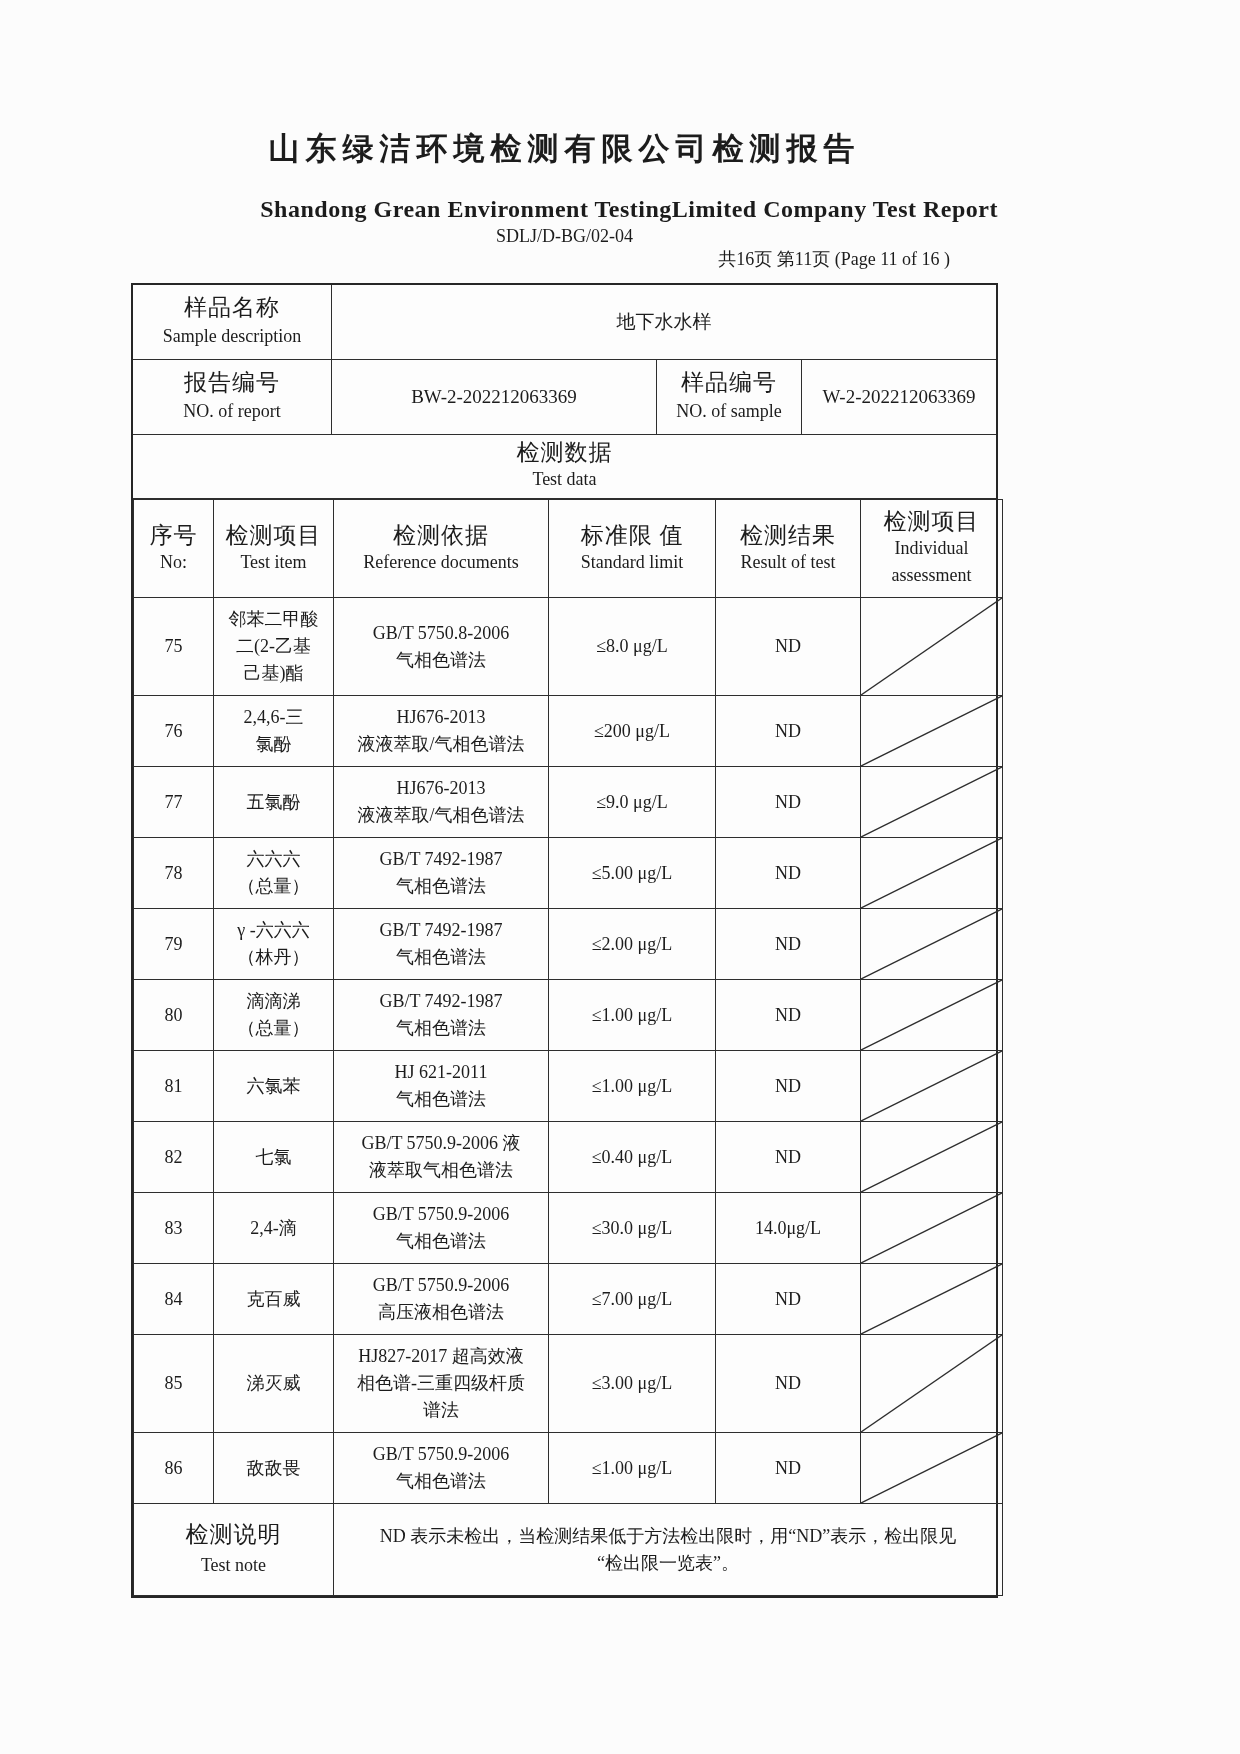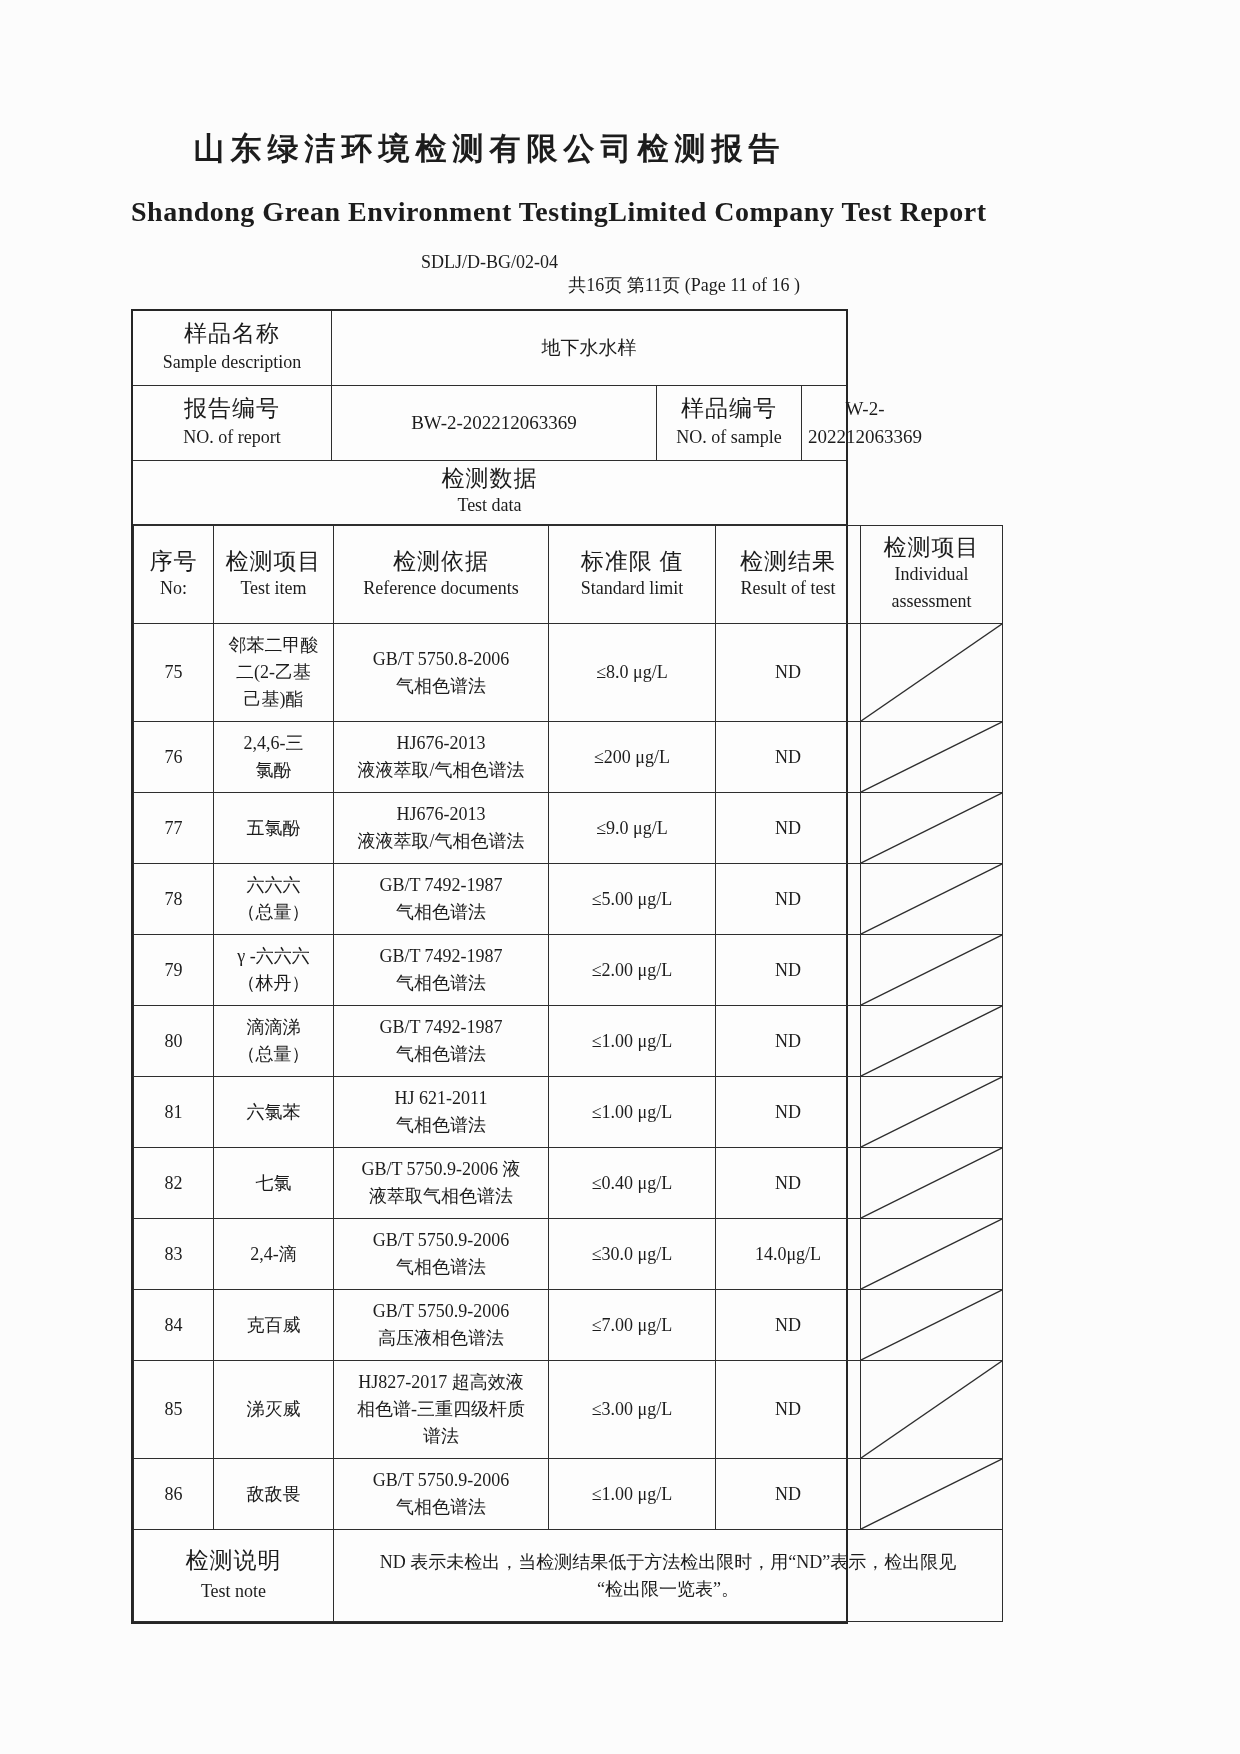--- a/index.html
+++ b/index.html
@@ -13,38 +13,38 @@
     position: relative;
     font-family: "Liberation Serif", "DejaVu Serif", serif;
     color: #1c1c1c;
   }
   .sheet {
     position: absolute;
     inset: 0;
     background: #fcfcfc;
   }
   .content {
-    width: 717px;
+    width: 867px;
     margin-left: 131px;
     padding-top: 128px;
   }
   .title-cn {
     text-align: center;
     font-size: 31px;
     font-weight: bold;
     letter-spacing: 6px;
     margin-bottom: 26px;
     white-space: nowrap;
   }
   .title-en {
-    text-align: left;
-    font-size: 28px;
+    text-align: right;
+    font-size: 24px;
     font-weight: bold;
     letter-spacing: 0.5px;
-    margin-bottom: 24px;
+    margin-bottom: 3px;
     white-space: nowrap;
   }
   .doc-code {
     text-align: center;
     font-size: 18px;
   }
   .page-info {
     text-align: right;
     padding-right: 48px;
     font-size: 18px;

